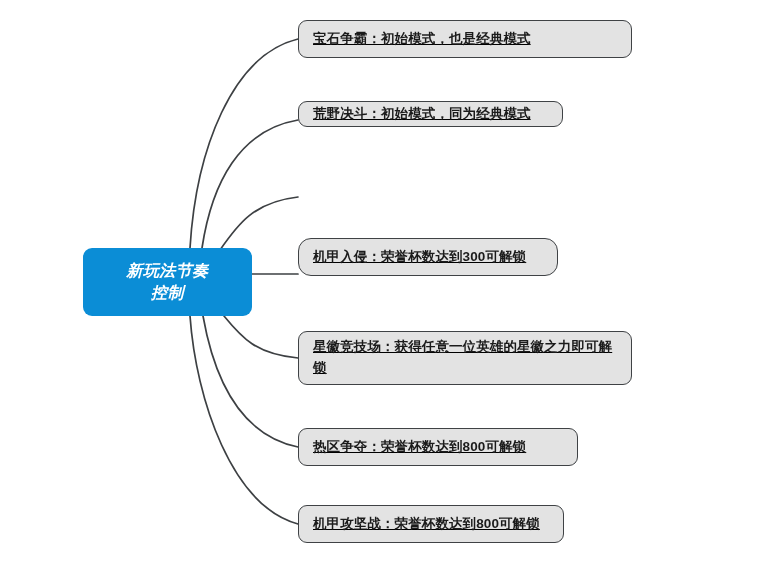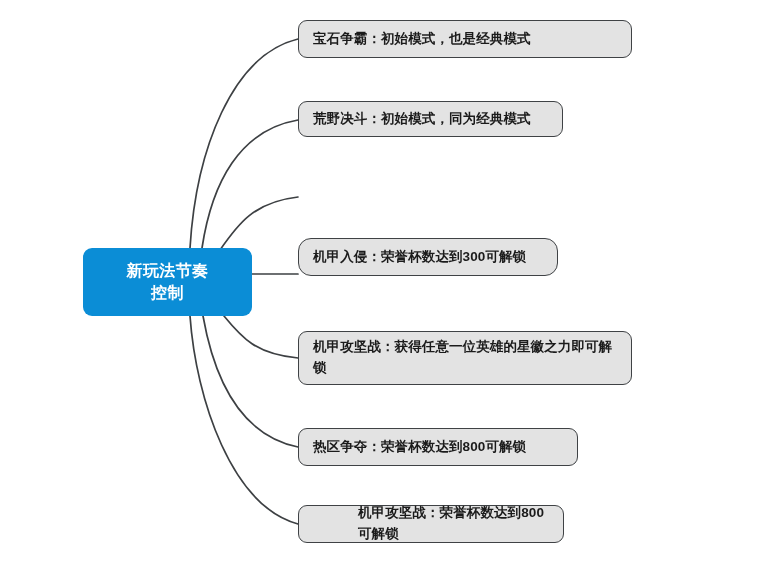--- a/index.html
+++ b/index.html
@@ -52,20 +52,21 @@
     line-height: 1.38;
     letter-spacing: 0.4px;
     white-space: pre-line;
   }
   .child-node {
     background: #e3e3e3;
     border: 1.6px solid #3f4245;
     border-radius: 9px;
     z-index: 2;
     padding: 0 13px 0 14px;
+    text-decoration: underline;
   }
   .child-label {
     color: #1b1b1b;
     font-size: 13.5px;
     font-weight: bold;
     line-height: 1.55;
     letter-spacing: 0.1px;
   }
 </style>
 </head>
@@ -76,43 +77,43 @@
   <svg id="edges" viewBox="0 0 759 581" preserveAspectRatio="none">
       <path d="M 190 248 C 196 150 232 55 298 39" class="edge" stroke="#3d4043"></path>
       <path d="M 202 248 C 212 182 240 130 298 120" class="edge" stroke="#3d4043"></path>
       <path d="M 220 250 C 238 224 254 202 298 197" class="edge" stroke="#3d4043"></path>
       <path d="M 252 274 L 298 274" class="edge" stroke="#3d4043"></path>
       <path d="M 224 316 C 242 338 256 354 298 358" class="edge" stroke="#3d4043"></path>
       <path d="M 203 316 C 214 378 240 435 298 447" class="edge" stroke="#3d4043"></path>
       <path d="M 190 316 C 196 400 232 506 298 524" class="edge" stroke="#3d4043"></path>
     </svg>
 
-  <div class="node root-node" style="left: 83px; top: 248px; width: 169px; height: 68px; background: rgb(11, 141, 214);">
+  <div class="node root-node" style="left: 83px; top: 248px; width: 169px; height: 68px; background: rgb(11, 141, 214); font-style: italic;">
     <span class="root-label" style="color: rgb(255, 255, 255);">新玩法节奏
 控制</span>
   </div>
 
   <div class="node child-node" style="left: 298px; top: 20px; width: 334px; height: 38px; background: rgb(227, 227, 227); border-color: rgb(63, 66, 69);">
     <span class="child-label" style="color: rgb(27, 27, 27);">宝石争霸：初始模式，也是经典模式</span>
   </div>
 
-  <div class="node child-node" style="left: 298px; top: 101px; width: 265px; height: 36px; background: rgb(227, 227, 227); border-color: rgb(63, 66, 69);">
+  <div class="node child-node" style="left: 298px; top: 101px; width: 265px; height: 26px; background: rgb(227, 227, 227); border-color: rgb(63, 66, 69);">
     <span class="child-label" style="color: rgb(27, 27, 27);">荒野决斗：初始模式，同为经典模式</span>
   </div>
 
 
   <div class="node child-node" style="left: 298px; top: 238px; width: 260px; height: 38px; background: rgb(227, 227, 227); border-color: rgb(63, 66, 69); border-radius: 13px;">
     <span class="child-label" style="color: rgb(27, 27, 27);">机甲入侵：荣誉杯数达到300可解锁</span>
   </div>
 
   <div class="node child-node" style="left: 298px; top: 331px; width: 334px; height: 54px; background: rgb(227, 227, 227); border-color: rgb(63, 66, 69);">
-    <span class="child-label" style="color: rgb(27, 27, 27);">机甲攻坚战：获得任意一位英雄的星徽之力即可解锁</span>
+    <span class="child-label" style="color: rgb(27, 27, 27);">星徽竞技场：获得任意一位英雄的星徽之力即可解锁</span>
   </div>
 
   <div class="node child-node" style="left: 298px; top: 428px; width: 280px; height: 38px; background: rgb(227, 227, 227); border-color: rgb(63, 66, 69);">
     <span class="child-label" style="color: rgb(27, 27, 27);">热区争夺：荣誉杯数达到800可解锁</span>
   </div>
 
   <div class="node child-node" style="left: 298px; top: 505px; width: 266px; height: 38px; background: rgb(227, 227, 227); border-color: rgb(63, 66, 69);">
-    <span class="child-label" style="color: rgb(27, 27, 27); margin-left: 45px;">机甲攻坚战：荣誉杯数达到800可解锁</span>
+    <span class="child-label" style="color: rgb(27, 27, 27);">机甲攻坚战：荣誉杯数达到800可解锁</span>
   </div>
 
 </div>
 
 </body></html>

